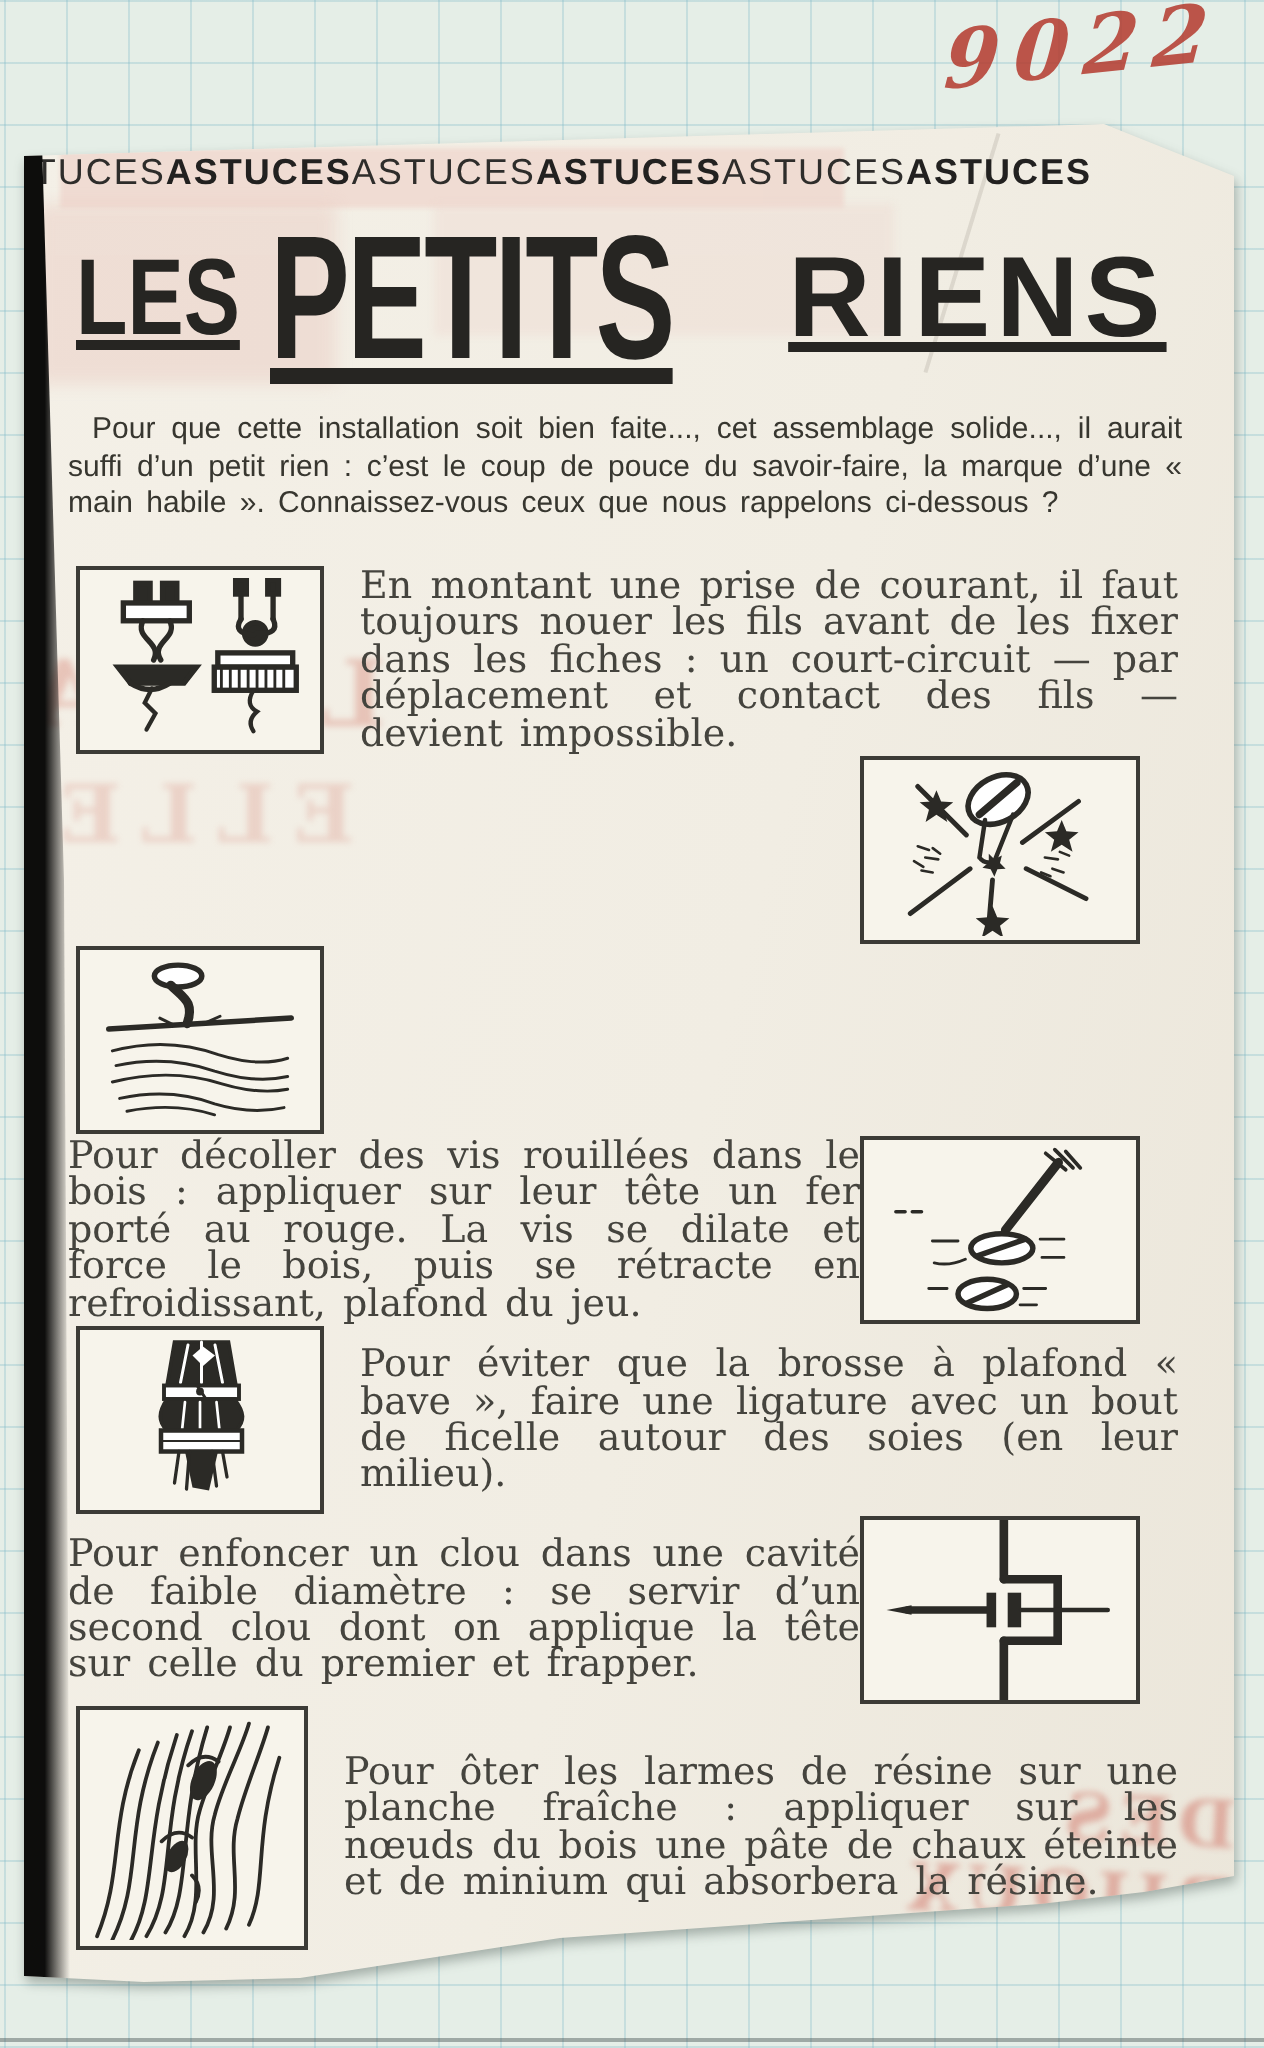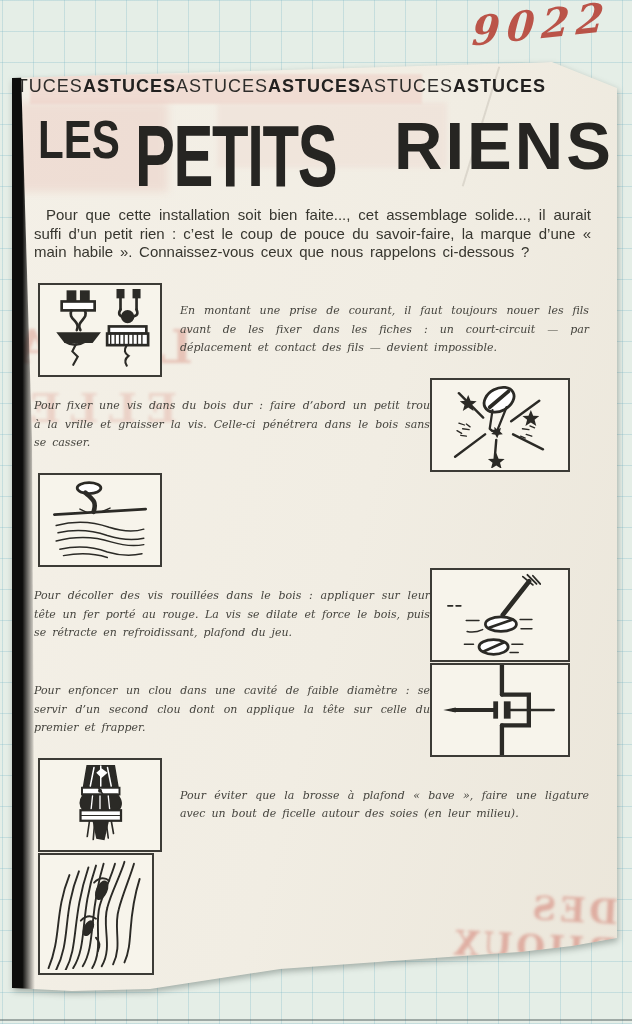--- a/index.html
+++ b/index.html
@@ -40,34 +40,34 @@
   .ghost-a{left:-6px;top:258px;font-size:46px;color:rgba(205,95,78,.30);letter-spacing:8px;}
   .ghost-b{left:8px;top:322px;font-size:40px;color:rgba(205,95,78,.20);letter-spacing:10px;}
   .ghost-c{left:408px;top:826px;font-size:33px;color:rgba(200,80,65,.38);letter-spacing:4px;transform:scaleX(-1) rotate(-3deg);}
 
   
   .content{position:relative;z-index:2;padding:14px 24px 0 22px;}
   .astuces-row{display:flex;justify-content:flex-end;width:512px;
     font-size:18px;letter-spacing:1px;color:#2e2d2b;line-height:20px;}
   .astuces-row .bold{font-weight:bold;color:#222120;}
 
-  .title{display:flex;align-items:flex-start;height:74px;margin:16px 0 14px 4px;color:#262522;white-space:nowrap;}
+  .title{display:flex;align-items:center;height:74px;margin:16px 0 14px 4px;color:#262522;white-space:nowrap;text-decoration:underline;}
   .title span{display:inline-block;line-height:1;font-weight:bold;}
   .t1{font-size:54px;transform:scaleX(.78);transform-origin:left bottom;margin-right:-8px;}
   .t2{font-size:88px;letter-spacing:-2px;transform:scaleX(.68);transform-origin:left bottom;margin-right:-37px;}
-  .t3{font-size:67px;letter-spacing:3px;}
+  .t3{font-size:57px;letter-spacing:3px;}
 
   .intro{margin:20px 0 0 0;width:557px;font-size:15px;line-height:18.5px;
     text-align:justify;text-indent:12px;color:#37362f;word-spacing:2.5px;}
 
   .tips{margin-top:21px;}
   .tip-row{display:flex;align-items:center;min-height:95px;}
   .tip-text{margin:0 4px 0 18px;flex:1;font-family:"DejaVu Serif",serif;
-    font-size:11px;line-height:18.4px;text-align:justify;color:#45443e;
-    word-spacing:2.5px;font-style:italic;}
+    font-size:19px;line-height:18.4px;text-align:justify;color:#45443e;
+    word-spacing:2.5px;}
   .illus{flex:none;width:120px;height:90px;margin-left:4px;border:2px solid #3c3b36;
     background:#f7f4eb;display:flex;align-items:center;justify-content:center;overflow:hidden;}
   .tip-row.rev .tip-text{order:0;flex:none;width:396px;margin:0;}
   .tip-row.rev .illus{order:1;width:136px;margin-left:auto;margin-right:23px;}
   .tip-row.tall .illus{height:118px;width:112px;}
   .illus svg{display:block;}
 </style>
 </head>
 <body>
 
@@ -124,21 +124,20 @@
      <g stroke-width="1.6">
       <path d="M68,50 v13 M73,50 v13 M78,50 v13 M83,50 v13 M88,50 v13 M93,50 v13 M98,50 v13 M103,50 v13"></path>
      </g>
      <path d="M86,63 q-5,8 2,12 q-6,5 -2,11" stroke-width="2.4"></path>
     </g>
   </svg>
               </div>
               <p class="tip-text">En montant une prise de courant, il faut toujours nouer les fils avant de les fixer dans les fiches : un court-circuit — par déplacement et contact des fils — devient impossible.</p>
             </div>
             <div class="tip-row rev">
-              <p class="tip-text">Pour fixer une vis dans du bois dur : faire d’abord un petit trou à la vrille et graisser la vis. Celle-ci pénétrera dans le bois sans se casser.</p>
               <div class="illus">
                 <svg width="124" height="86" viewBox="0 0 128 92">
     <g stroke="#2b2a26" fill="none" stroke-linecap="round" stroke-width="2.6">
      <path d="M20,12 L46,38 M106,20 L76,42 M16,80 L48,56 M110,72 L78,56 M58,86 L60,62"></path>
      <ellipse cx="63" cy="19" rx="17" ry="12" transform="rotate(-28 63 19)" fill="#fff" stroke-width="3"></ellipse>
      <path d="M53,27 L73,10" stroke-width="4"></path>
      <path d="M56,30 L53,50 M71,27 L61,52 M53,50 q3,4 8,2" stroke-width="2.4"></path>
      <g fill="#2b2a26" stroke="none">
       <path d="M30,14 l2.5,6 6.5,.5 -5,4 1.8,6.5 -5.8,-3.8 -5.8,3.8 1.8,-6.5 -5,-4 6.5,-.5z"></path>
       <path d="M97,30 l2.5,6 6.5,.5 -5,4 1.8,6.5 -5.8,-3.8 -5.8,3.8 1.8,-6.5 -5,-4 6.5,-.5z"></path>
@@ -179,36 +178,20 @@
     <g stroke="#2b2a26" fill="none" stroke-linecap="round" stroke-width="2.6">
      <path d="M4,36 h16" stroke-dasharray="5 4" stroke-width="2"></path>
      <path d="M93,9 L64,46" stroke-width="5"></path>
      <path d="M86,4 l11,9 M91,2 l10,10 M97,3 l8,9" stroke-width="2"></path>
      <ellipse cx="62" cy="56" rx="17" ry="8" fill="#fff" stroke-width="3"></ellipse>
      <path d="M49,60 L75,51" stroke-width="3"></path>
      <path d="M38,52 h-14 M42,62 q-9,4 -17,2 M83,51 h13 M84,61 h12" stroke-width="1.6"></path>
      <ellipse cx="54" cy="81" rx="16" ry="8" fill="#fff" stroke-width="3"></ellipse>
      <path d="M43,86 L65,76" stroke-width="3"></path>
      <path d="M32,78 h-10 M74,78 h12 M72,87 h9" stroke-width="1.6"></path>
-    </g>
-  </svg>
-              </div>
-            </div>
-            <div class="tip-row rev">
-              <p class="tip-text">Pour enfoncer un clou dans une cavité de faible diamètre : se servir d’un second clou dont on applique la tête sur celle du premier et frapper.</p>
-              <div class="illus">
-                <svg width="124" height="100" viewBox="0 0 124 104">
-    <g stroke="#2b2a26" fill="none" stroke-linecap="round" stroke-width="4.5">
-     <path d="M64,4 V36 M64,68 V100"></path>
-     <path d="M64,36 H92 V68 H64"></path>
-     <path d="M14,52 H56" stroke-width="4"></path>
-     <path d="M16,49.5 L3,52 L16,54.5 Z" fill="#2b2a26" stroke="none"></path>
-     <rect x="55" y="43" width="5" height="18" fill="#2b2a26" stroke="none"></rect>
-     <rect x="66" y="43" width="7" height="18" fill="#2b2a26" stroke="none"></rect>
-     <path d="M73,52 H118" stroke-width="2.4"></path>
     </g>
   </svg>
               </div>
             </div>
             <div class="tip-row">
               <div class="illus">
                 <svg width="100" height="84" viewBox="0 0 104 112">
     <g stroke="#2b2a26" fill="none" stroke-linecap="round" stroke-width="2.4">
      <path d="M35,4 L71,4 L76,33 L30,33 Z" fill="#2b2a26"></path>
      <g stroke="#fff" stroke-width="2">
@@ -226,37 +209,54 @@
      <path d="M26,70 h54" stroke-width="1.4"></path>
      <path d="M42,77 L64,77 L58,103 L47,101 Z" fill="#2b2a26" stroke="none"></path>
      <g stroke-width="2.2">
                       <path d="M38,77 l-3,21 M45,77 l-2,25 M60,77 l3,23 M67,77 l3,17"></path>
                     </g>
     </g>
   </svg>
               </div>
               <p class="tip-text">Pour éviter que la brosse à plafond « bave », faire une ligature avec un bout de ficelle autour des soies (en leur milieu).</p>
             </div>
+            <div class="tip-row rev">
+              <p class="tip-text">Pour enfoncer un clou dans une cavité de faible diamètre : se servir d’un second clou dont on applique la tête sur celle du premier et frapper.</p>
+              <div class="illus">
+                <svg width="124" height="100" viewBox="0 0 124 104">
+    <g stroke="#2b2a26" fill="none" stroke-linecap="round" stroke-width="4.5">
+     <path d="M64,4 V36 M64,68 V100"></path>
+     <path d="M64,36 H92 V68 H64"></path>
+     <path d="M14,52 H56" stroke-width="4"></path>
+     <path d="M16,49.5 L3,52 L16,54.5 Z" fill="#2b2a26" stroke="none"></path>
+     <rect x="55" y="43" width="5" height="18" fill="#2b2a26" stroke="none"></rect>
+     <rect x="66" y="43" width="7" height="18" fill="#2b2a26" stroke="none"></rect>
+     <path d="M73,52 H118" stroke-width="2.4"></path>
+    </g>
+  </svg>
+              </div>
+            </div>
             <div class="tip-row tall">
               <div class="illus">
                 <svg width="104" height="112" viewBox="0 0 104 118">
     <g stroke="#2b2a26" fill="none" stroke-linecap="round" stroke-width="2">
      <path d="M2,116 C16,82 8,58 24,18 M10,118 C26,86 16,60 34,14"></path>
      <path d="M20,118 C34,92 26,64 44,10 M28,116 C44,90 34,60 52,8"></path>
      <path d="M38,114 C52,92 44,58 60,6"></path>
      <path d="M48,116 C60,96 50,70 56,50 C60,36 68,20 72,6"></path>
      <path d="M58,114 C70,94 58,72 64,52 C68,36 78,18 82,4"></path>
      <path d="M70,112 C80,92 70,74 76,54 C80,38 88,20 92,6"></path>
      <path d="M82,110 C92,88 84,66 98,22"></path>
      <ellipse cx="58" cy="34" rx="6" ry="11" transform="rotate(24 58 34)" fill="#2b2a26" stroke="none"></ellipse>
      <ellipse cx="44" cy="74" rx="5" ry="9" transform="rotate(28 44 74)" fill="#2b2a26" stroke="none"></ellipse>
      <path d="M50,26 q8,-8 16,-2 M36,66 q8,-8 16,-2 M52,84 q6,6 2,14"></path>
     </g>
   </svg>
               </div>
+              <p class="tip-text">Pour ôter les larmes de résine sur une planche fraîche : appliquer sur les nœuds du bois une pâte de chaux éteinte et de minium qui absorbera la résine.</p>
             </div>
           </div>
       </div>
     </div>
   </div>
 
   <div class="scan-edge"></div>
 </div>
 
 </body></html>

